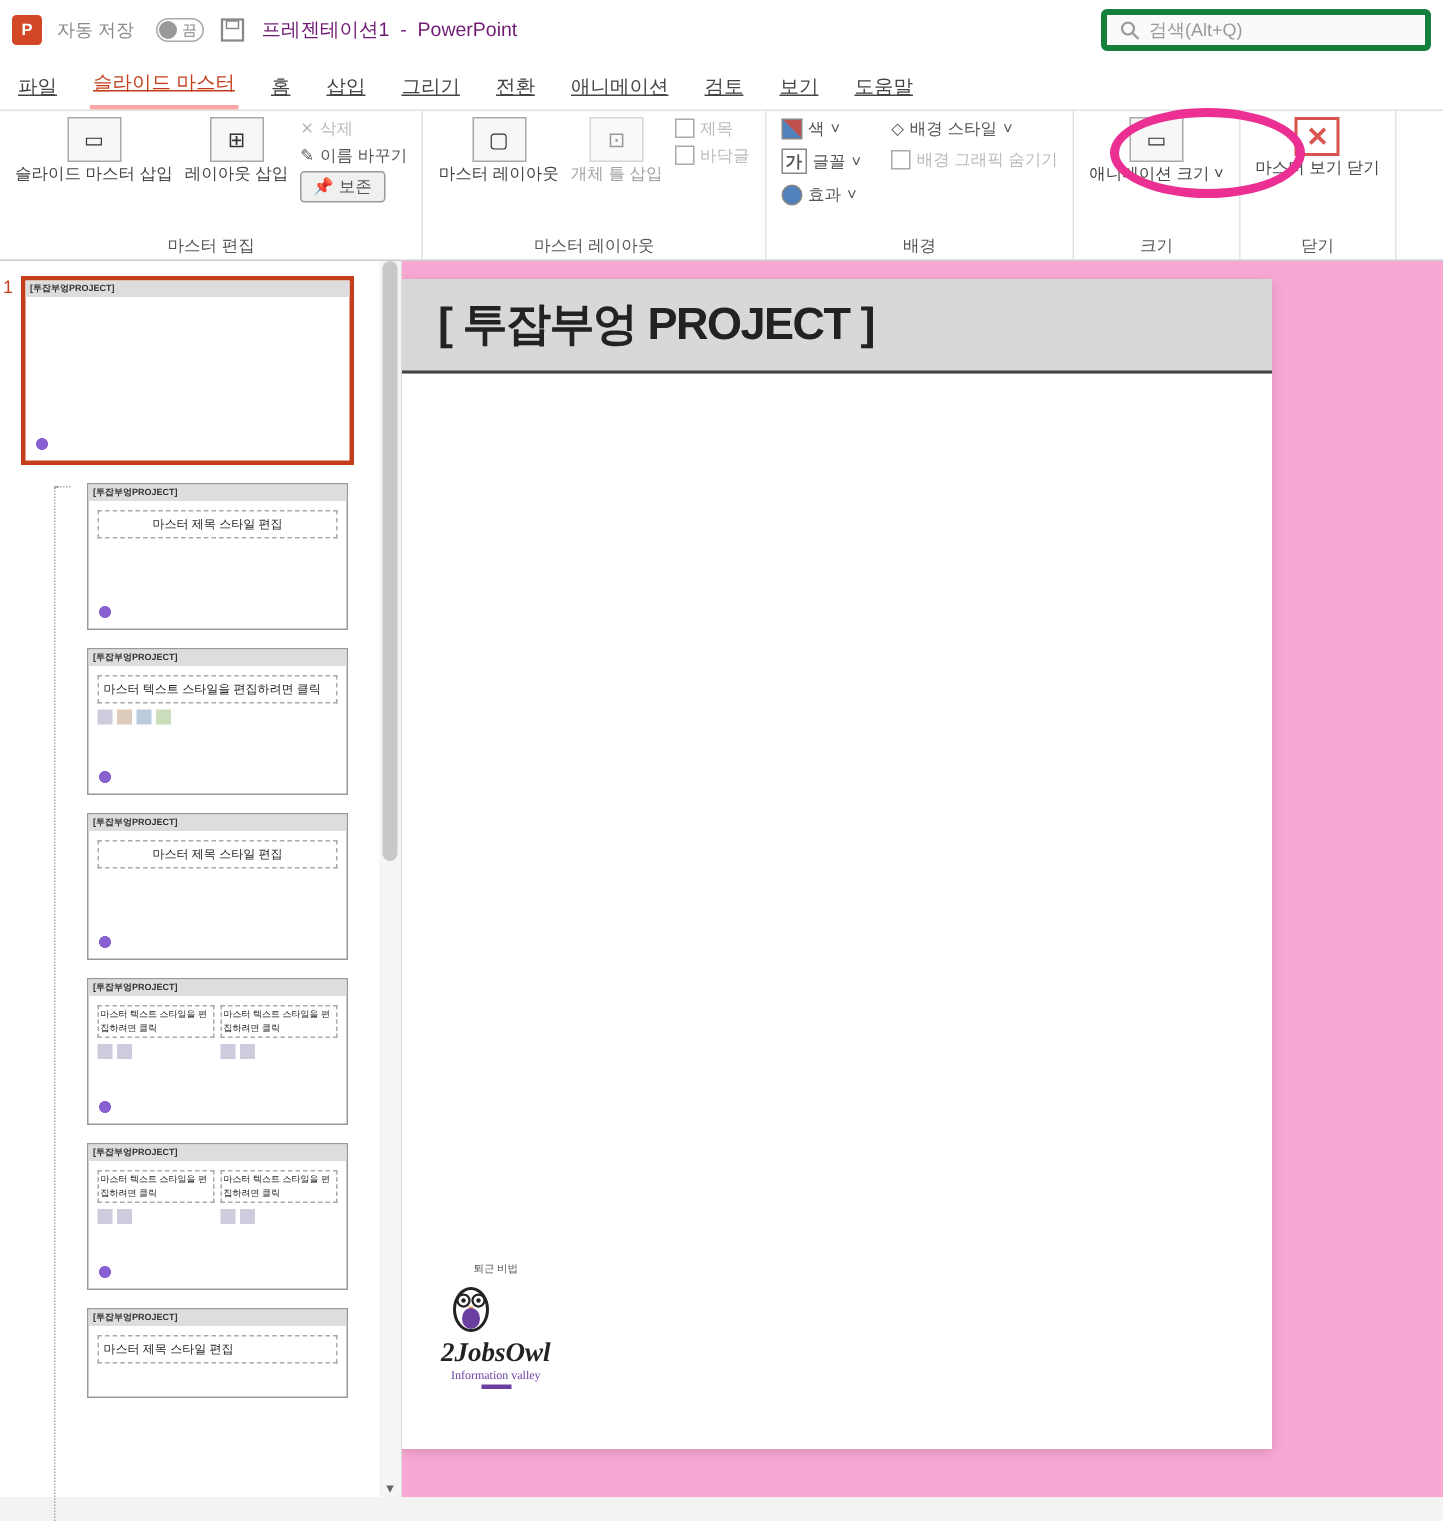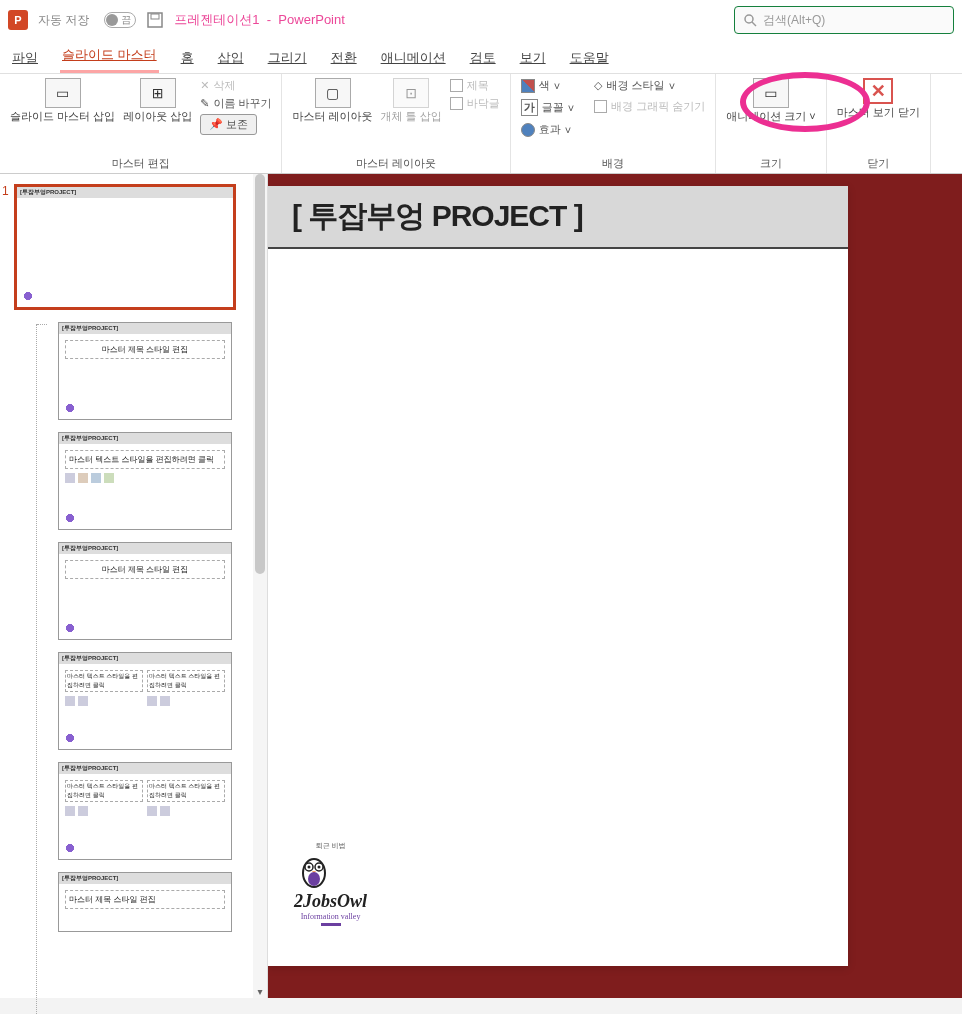--- a/index.html
+++ b/index.html
@@ -30,25 +30,25 @@
   display: flex; align-items: center; justify-content: center;
 }
 .autosave { display: flex; align-items: center; gap: 15px; color: #888; font-size: 12px; }
 .toggle {
   width: 32px; height: 16px; border: 1px solid #aaa; border-radius: 8px;
   display: flex; align-items: center; padding: 1px; background: #fff;
 }
 .toggle-knob { width: 12px; height: 12px; border-radius: 50%; background: #999; }
 .toggle-label { font-size: 10px; color: #888; margin-left: 3px;}
 .save-ico { color: #888; }
-.doc-title { color: #ec4899; font-size: 13px; }
+.doc-title { color: #701a75; font-size: 13px; }
 .search-box {
   margin-left: auto;
   width: 220px; height: 28px;
-  border: 1px solid #15803d; border-radius: 4px;
+  border: 4px solid #15803d; border-radius: 4px;
   display: flex; align-items: center; padding: 0 8px;
   color: #999; gap: 6px; background: #fafafa;
 }
 .menu-bar {
   height: 34px;
   background: #fff;
   display: flex;
   align-items: flex-end;
   padding: 0 10px;
   gap: 20px;
@@ -198,21 +198,21 @@
   top: 150px;
 }
 .connector::before, .connector-seg {
   content: "";
   position: absolute;
   border-top: 1px dotted #aaa;
   width: 10px; left: 0;
 }
 .canvas-area {
   flex: 1;
-  background: #7f1d1d;
+  background: #f9a8d4;
   padding: 12px 0 0 0;
   overflow: hidden;
 }
 .slide {
   width: 580px;
   min-height: 780px;
   background: #fff;
   margin-left: 0;
   box-shadow: 0 2px 8px rgba(0,0,0,0.15);
   position: relative;

